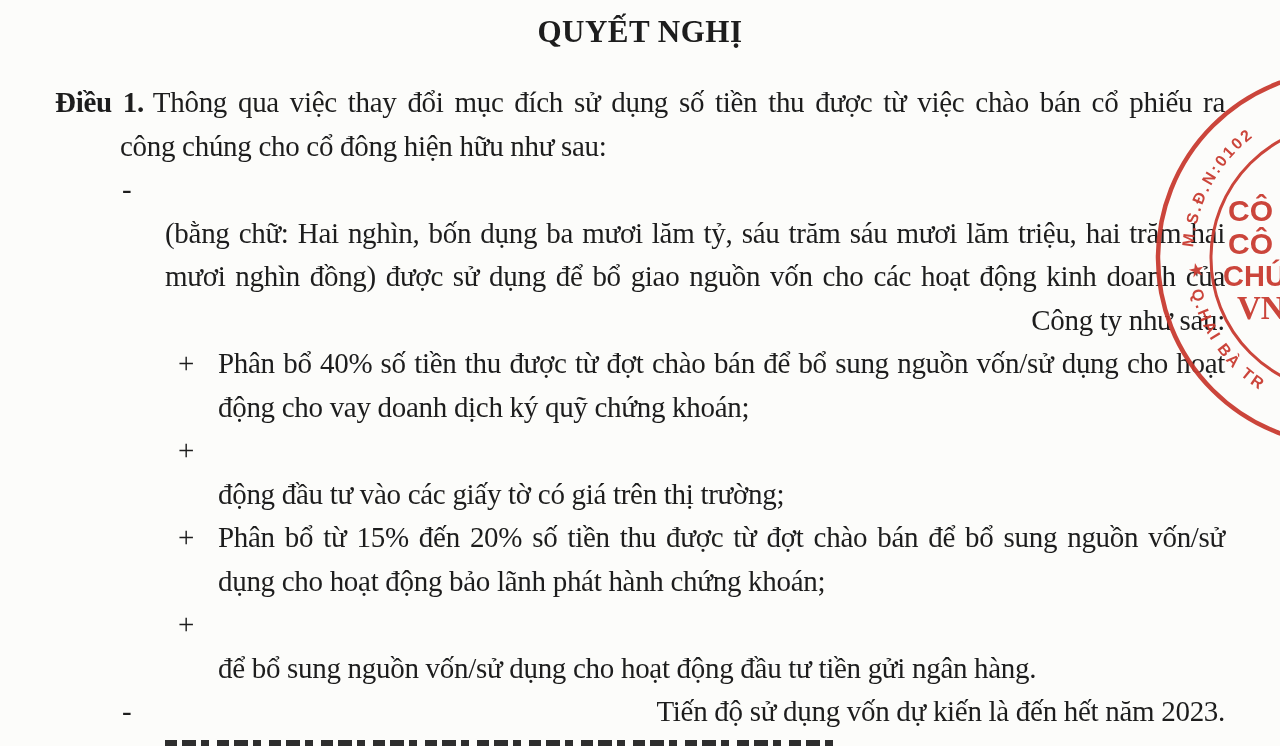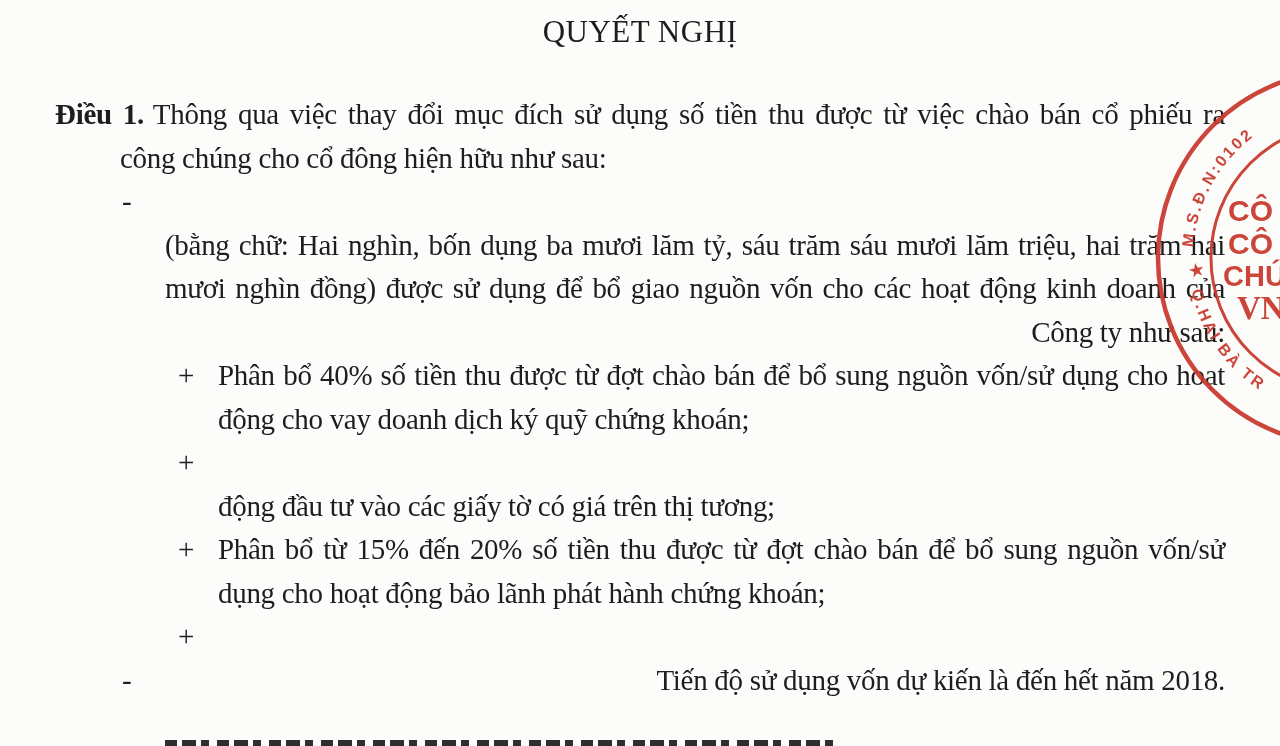--- a/index.html
+++ b/index.html
@@ -7,25 +7,25 @@
     position:relative;
     width:1280px;height:746px;
     background:#fcfcfa;
     overflow:hidden;
     font-family:"Liberation Serif","DejaVu Serif",serif;
     color:#1d1d1d;
   }
   .title{
     position:absolute;top:14px;left:0;right:0;
     text-align:center;
-    font-weight:normal;
+    font-weight:bold;
     font-size:31px;
     letter-spacing:0.5px;
   }
-  .lines{position:absolute;top:81px;left:0;right:0;margin-top:12px;}
+  .lines{position:absolute;top:81px;left:0;right:0;}
   .line{
     position:relative;
     height:43.5px;line-height:43.5px;
     font-size:29px;
     letter-spacing:-0.3px;
   }
   .jst{text-align:justify;text-align-last:justify;}
   .w-p1 {margin-left:55px;  width:1170px;}
   .w-p1b{margin-left:120px; width:1170px;}
   .w-d  {margin-left:165px; width:1060px;text-align:right;}
@@ -76,28 +76,29 @@
 
     <div class="line jst w-d"><span class="marker">-</span></div>
     <div class="line jst w-d">(bằng chữ: Hai nghìn, bốn dụng ba mươi lăm tỷ, sáu trăm sáu mươi lăm triệu, hai trăm hai</div>
     <div class="line jst w-d">mươi nghìn đồng) được sử dụng để bổ giao nguồn vốn cho các hoạt động kinh doanh của</div>
     <div class="line w-d">Công ty như sau:</div>
 
     <div class="line jst w-p"><span class="marker">+</span><span>Phân bổ 40% số tiền thu được từ đợt chào bán để bổ sung nguồn vốn/sử dụng cho hoạt</span></div>
     <div class="line w-p">động cho vay doanh dịch ký quỹ chứng khoán;</div>
 
     <div class="line jst w-p"><span class="marker">+</span></div>
-    <div class="line w-p">động đầu tư vào các giấy tờ có giá trên thị tương;</div>
+    <div class="line w-p">động đầu tư vào các giấy tờ có giá trên thị trường;</div>
 
     <div class="line jst w-p"><span class="marker">+</span><span>Phân bổ từ 15% đến 20% số tiền thu được từ đợt chào bán để bổ sung nguồn vốn/sử</span></div>
     <div class="line w-p">dụng cho hoạt động bảo lãnh phát hành chứng khoán;</div>
 
     <div class="line jst w-p"><span class="marker">+</span></div>
+    <div class="line w-p">để bổ sung nguồn vốn/sử dụng cho hoạt động đầu tư tiền gửi ngân hàng.</div>
 
-    <div class="line w-d"><span class="marker">-</span><span>Tiến độ sử dụng vốn dự kiến là đến hết năm 2018.</span></div>
+    <div class="line w-d"><span class="marker">-</span><span>Tiến độ sử dụng vốn dự kiến là đến hết năm 2023.</span></div>
 
   </div>
 
   <svg class="stamp" viewBox="0 0 400 400" width="400" height="400">
     <g stroke="#c93a30" fill="none">
       <circle cx="200" cy="200" r="187" stroke-width="4.5"></circle>
       <circle cx="200" cy="200" r="134" stroke-width="3"></circle>
     </g>
     <defs>
       <path id="arcTop" d="M 48.3 189.4 A 152 152 0 0 1 276 68.4"></path>

